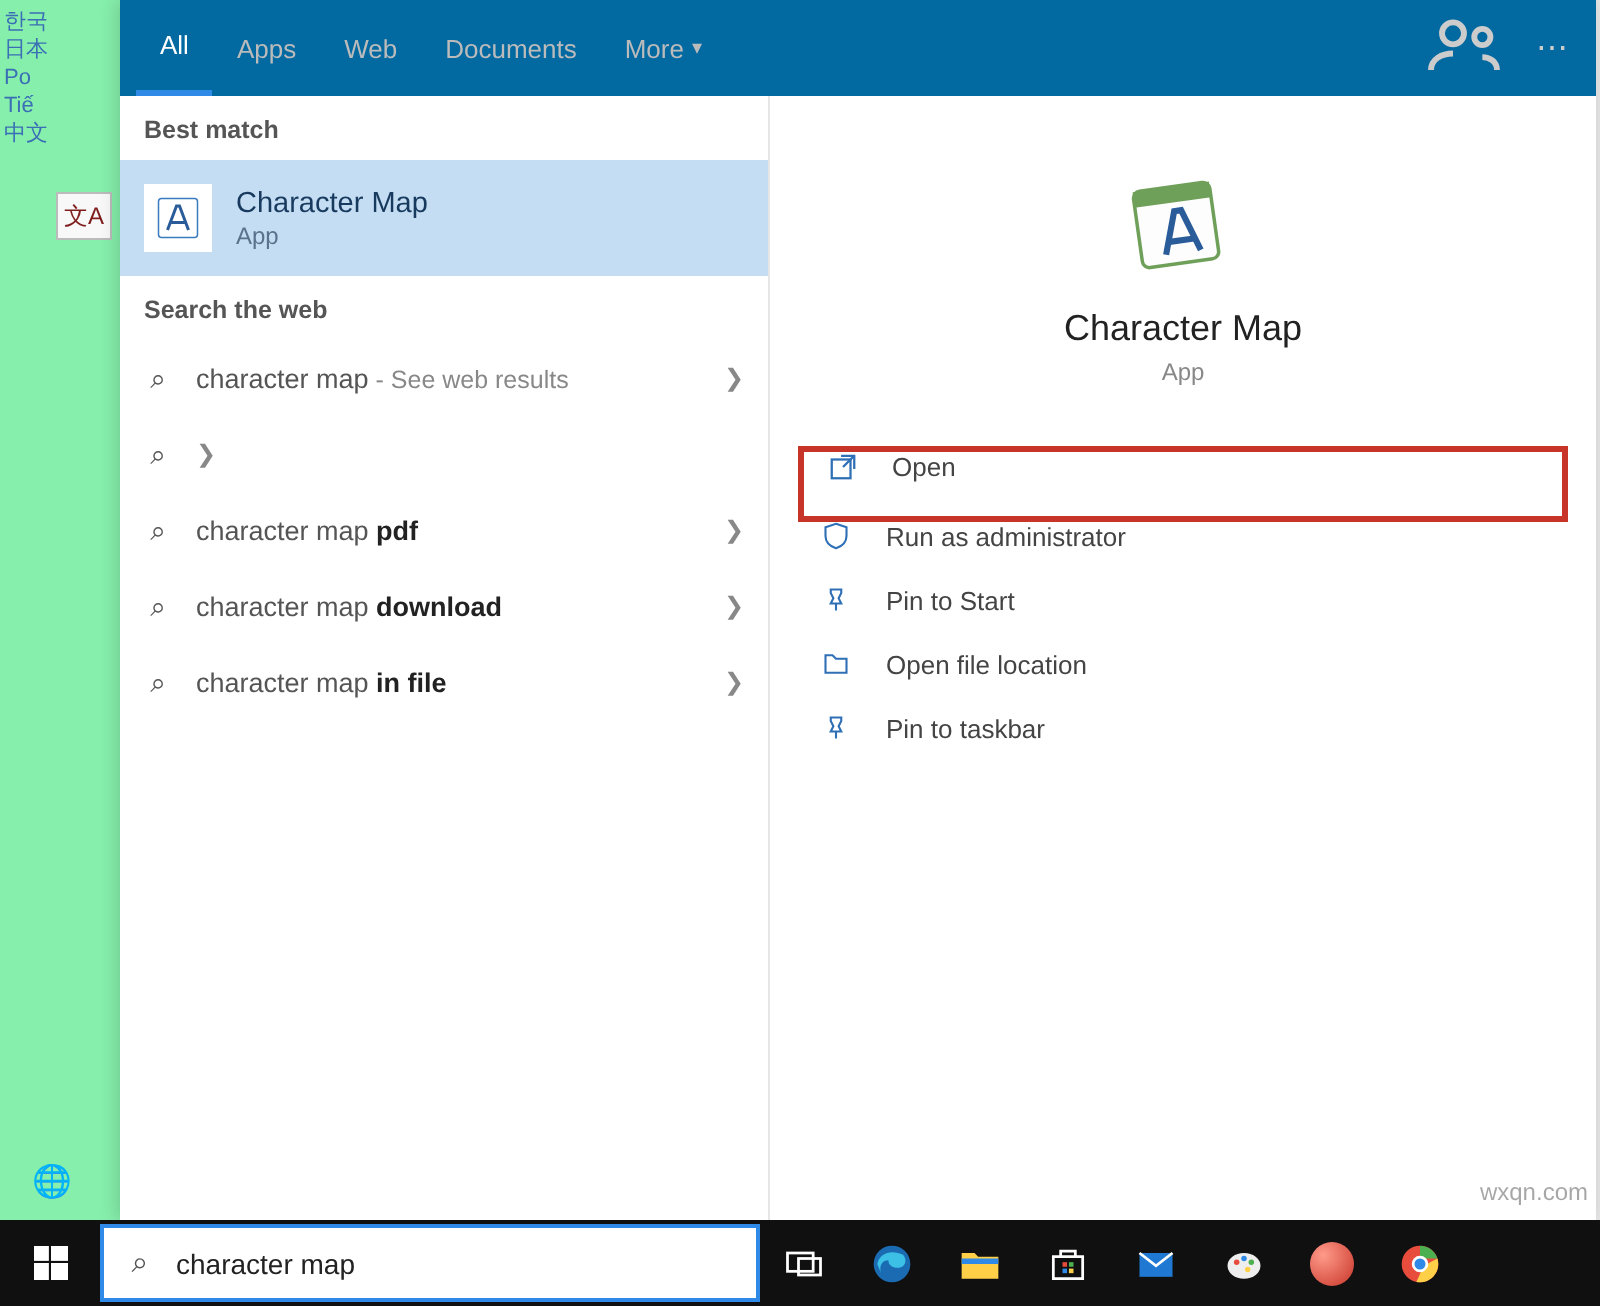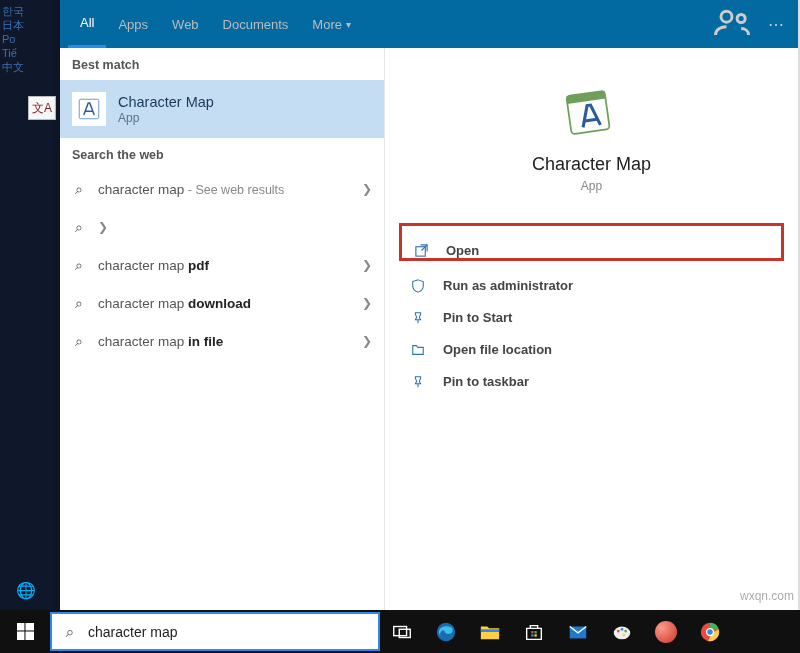--- a/index.html
+++ b/index.html
@@ -9,21 +9,21 @@
       width: 800px;
       height: 653px;
       position: relative;
       overflow: hidden;
       font-size: 13px;
     }
     .bg-left {
       position: absolute;
       left: 0; top: 0;
       width: 60px; height: 610px;
-      background: #0f172a;
+      background: #86efac;
       font-size: 11px;
       color: #3a6fb5;
       padding: 4px 2px;
       line-height: 14px;
     }
     .bg-left .row { white-space: nowrap; overflow: hidden; }
     .translate-badge {
       position: absolute;
       left: 28px; top: 96px;
       width: 28px; height: 24px;
@@ -144,27 +144,26 @@
     .app-large-icon {
       width: 56px; height: 56px;
       margin-bottom: 14px;
       display:flex; align-items:center; justify-content:center;
     }
     .app-large-icon svg { width:56px; height:56px; }
     .detail-title { font-size: 18px; color:#222; font-weight:400;}
     .detail-sub { font-size: 12px; color:#888; margin-top:4px;}
     .actions { margin-top: 8px; }
     .action {
-      display: flex; align-items:flex-end;
+      display: flex; align-items:flex-start;
       height: 32px;
       padding: 0 12px;
       font-size: 13px;
       color:#444;
       cursor:pointer;
-      font-weight:bold;
     }
     .action .aicon { width:22px; margin-right:10px; color:#2e6fb5; font-size:13px; display:flex; align-items:center;}
     .action.highlighted {
       border: 3px solid #c73528;
       height: 38px;
     }
     
     .taskbar {
       position: absolute;
       left: 0; bottom: 0;

